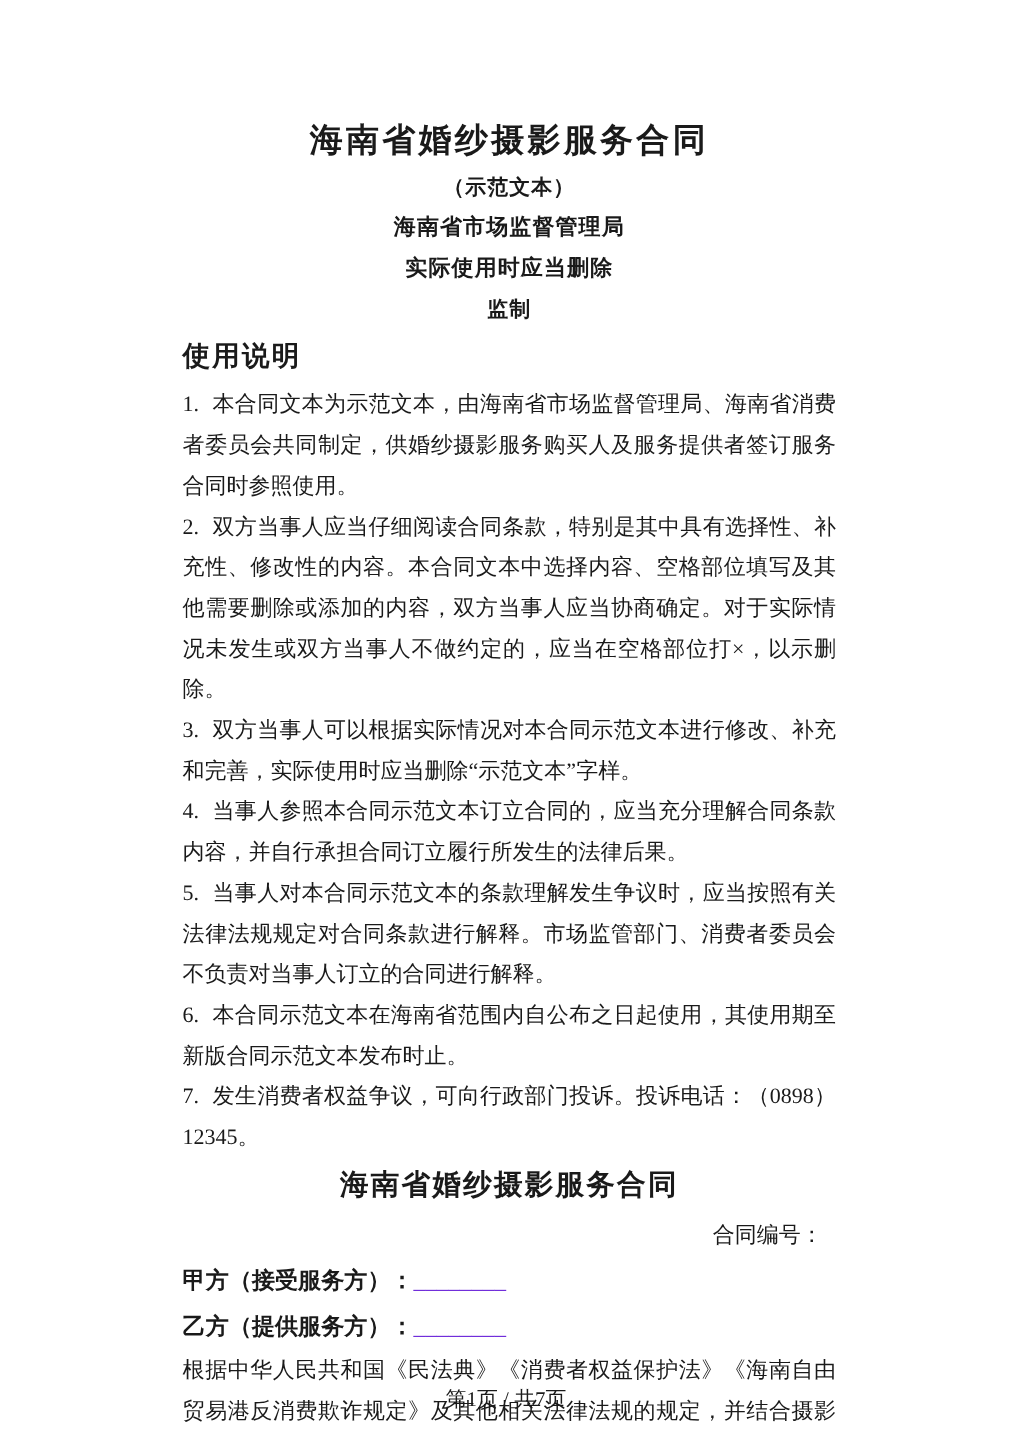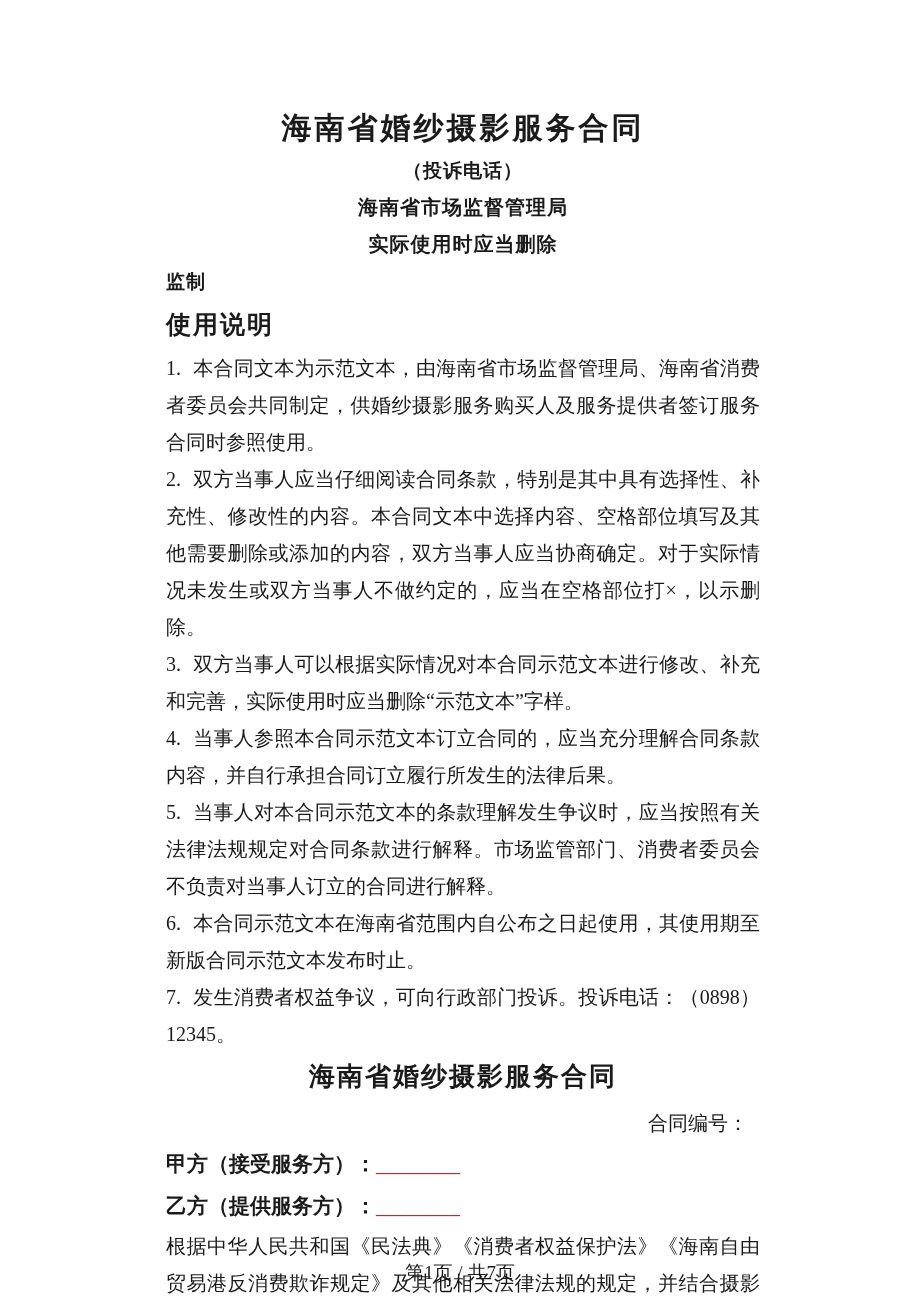--- a/index.html
+++ b/index.html
@@ -32,20 +32,21 @@
     letter-spacing: 1px;
   }
   .org-line {
     text-align: center;
     font-size: 20px;
     font-weight: bold;
     line-height: 37px;
     letter-spacing: 1px;
   }
   .supervise-line {
+    text-align: center;
     font-size: 19px;
     font-weight: bold;
     line-height: 37px;
     letter-spacing: 1px;
   }
   .section-heading {
     text-align: left;
     font-size: 25px;
     font-weight: bold;
     line-height: 50px;
@@ -77,21 +78,21 @@
     padding-right: 12px;
   }
   .party-line {
     font-size: 21px;
     font-weight: bold;
     line-height: 40px;
     margin-top: 2px;
   }
   .party-line .blank {
     font-weight: normal;
-    color: #b91c1c;
+    color: #6d28d9;
     letter-spacing: 0;
   }
   .intro-para {
     font-size: 20px;
     line-height: 37px;
     text-align: justify;
     text-justify: inter-character;
     margin-top: 2px;
   }
   .page-footer {
@@ -105,21 +106,21 @@
     color: #1a1a1a;
   }
 </style>
 </head>
 <body>
 
 <div class="page">
   <div class="content">
 
     <h1 class="doc-title">海南省婚纱摄影服务合同</h1>
-    <p class="doc-subtitle">（投诉电话）</p>
+    <p class="doc-subtitle">（示范文本）</p>
     <p class="org-line">海南省市场监督管理局</p>
     <p class="org-line">实际使用时应当删除</p>
     <p class="supervise-line">监制</p>
 
     <h2 class="section-heading">使用说明</h2>
 
     <p class="body-para"><span class="num">1.</span><span>本合同文本为示范文本，由海南省市场监督管理局、海南省消费者委员会共同制定，供婚纱摄影服务购买人及服务提供者签订服务合同时参照使用。</span></p>
     <p class="body-para"><span class="num">2.</span><span>双方当事人应当仔细阅读合同条款，特别是其中具有选择性、补充性、修改性的内容。本合同文本中选择内容、空格部位填写及其他需要删除或添加的内容，双方当事人应当协商确定。对于实际情况未发生或双方当事人不做约定的，应当在空格部位打×，以示删除。</span></p>
     <p class="body-para"><span class="num">3.</span><span>双方当事人可以根据实际情况对本合同示范文本进行修改、补充和完善，实际使用时应当删除“示范文本”字样。</span></p>
     <p class="body-para"><span class="num">4.</span><span>当事人参照本合同示范文本订立合同的，应当充分理解合同条款内容，并自行承担合同订立履行所发生的法律后果。</span></p>

